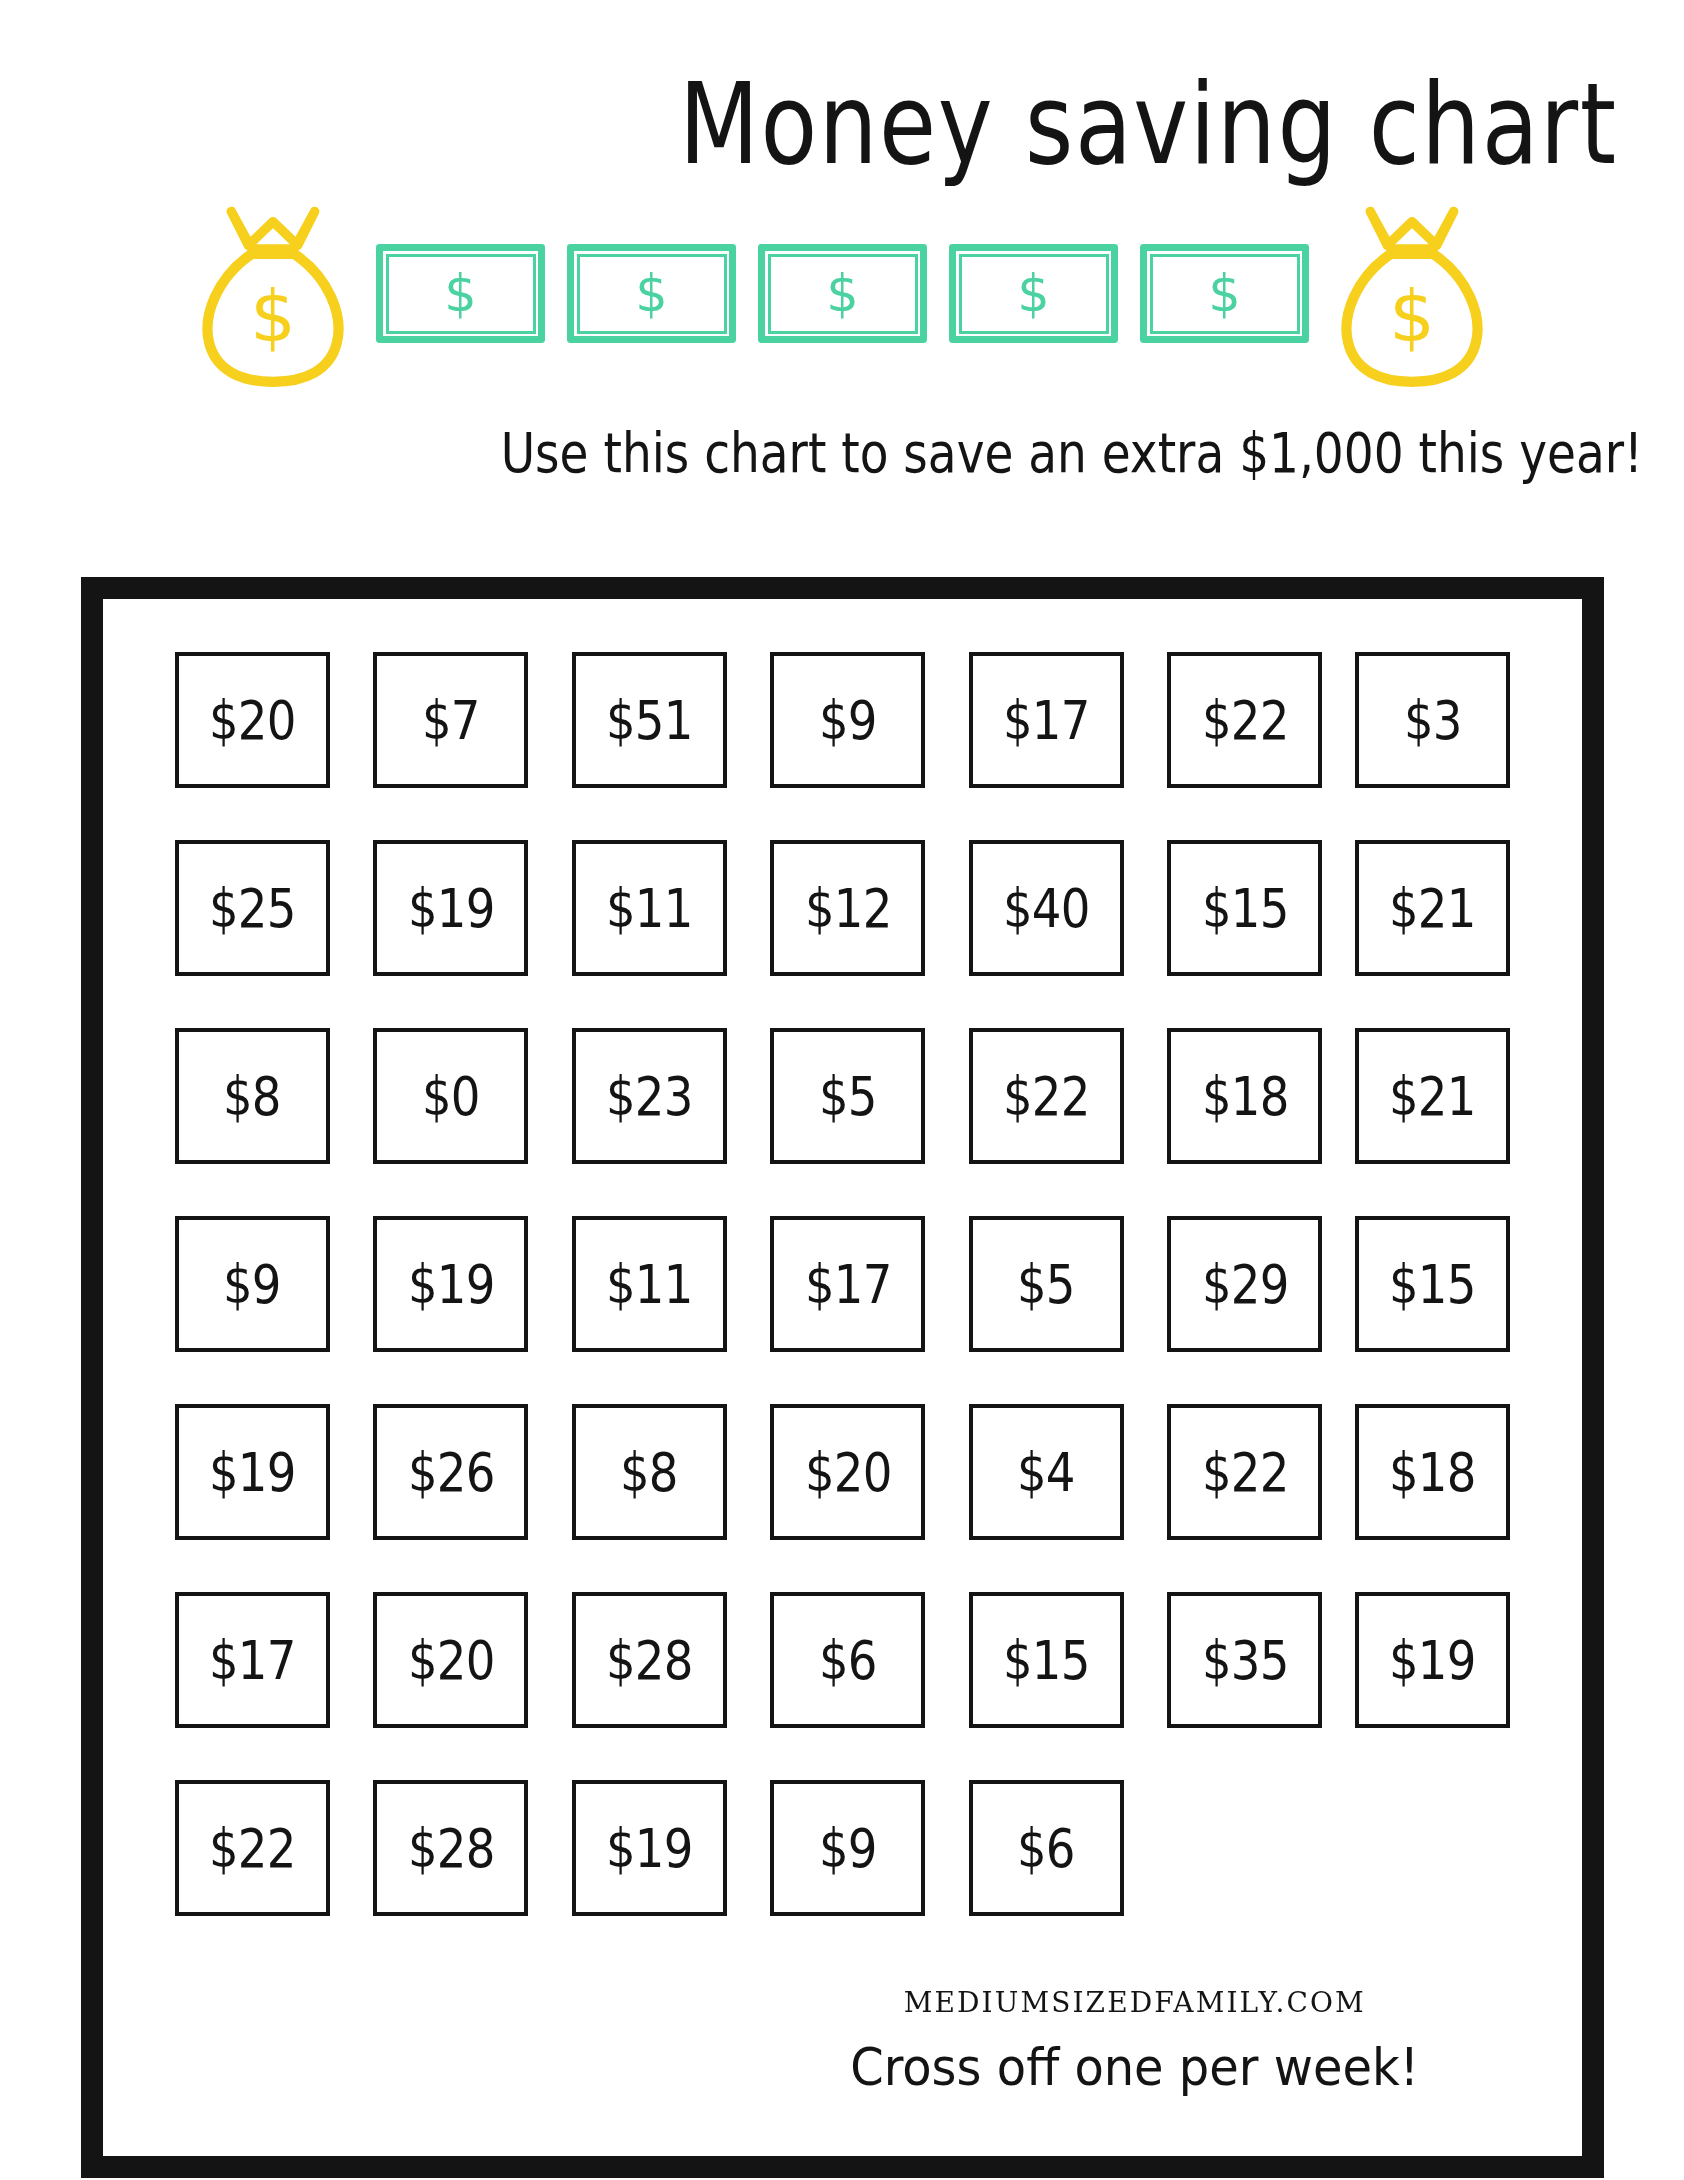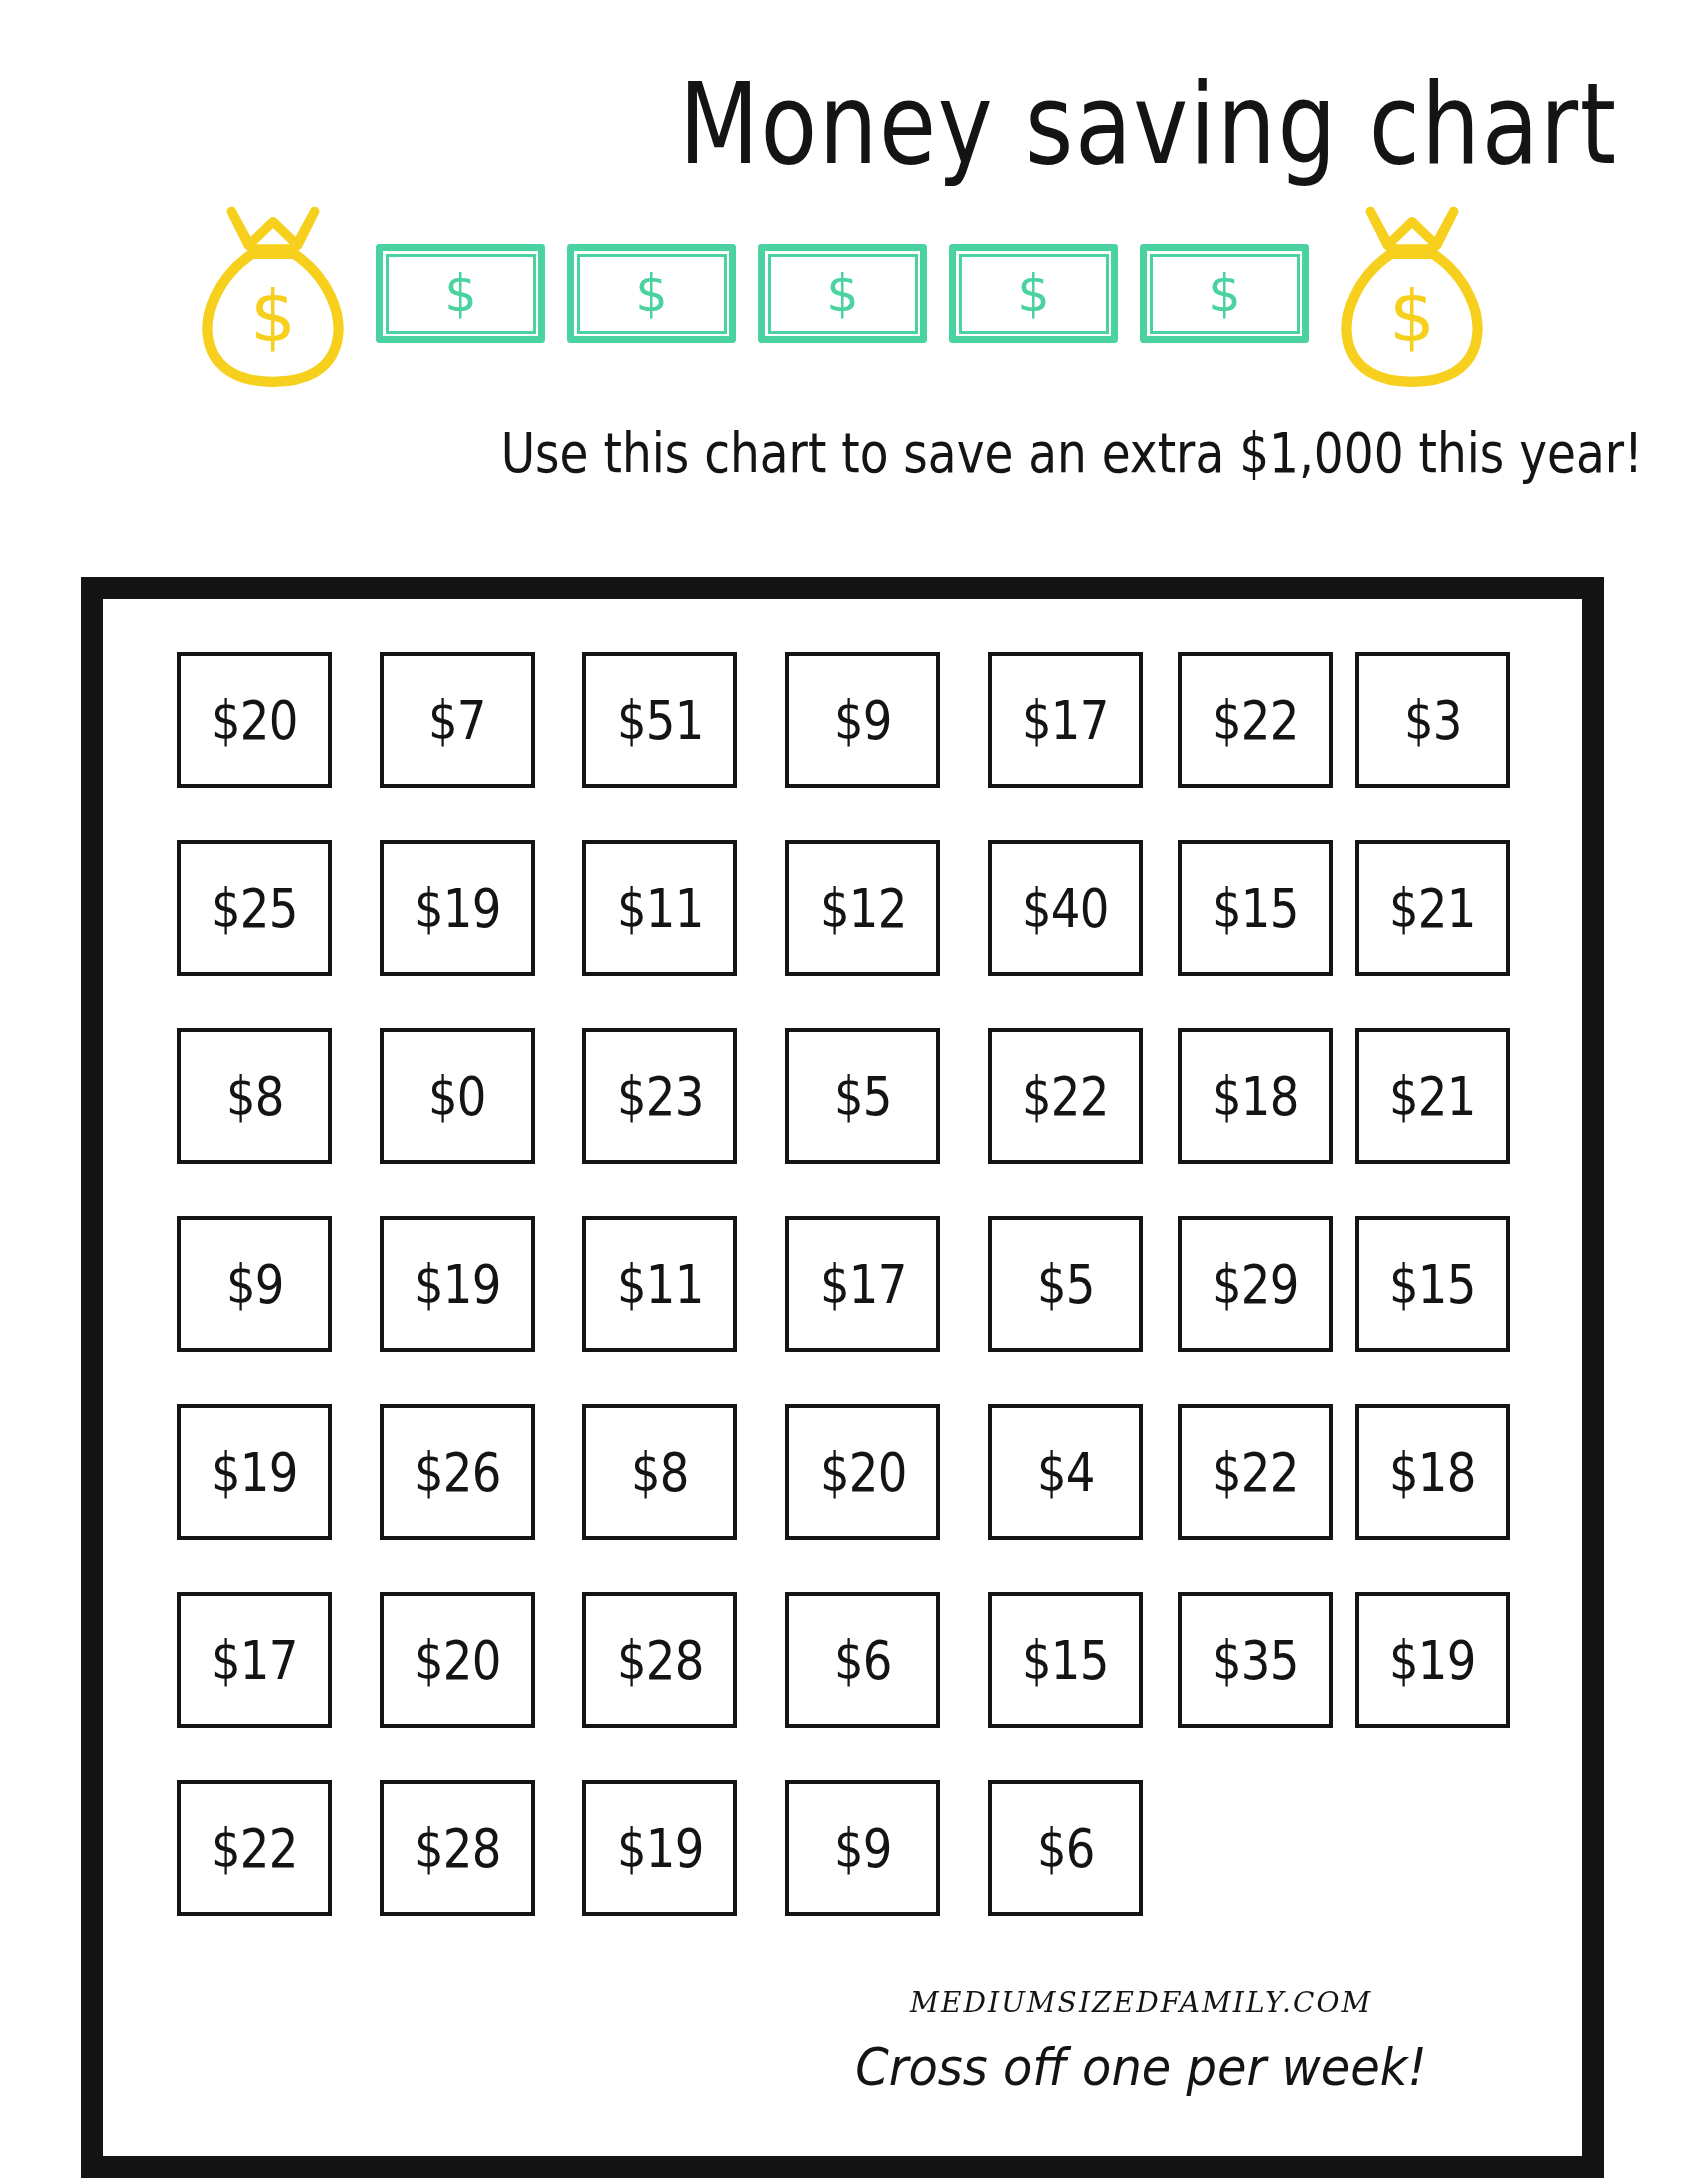--- a/index.html
+++ b/index.html
@@ -108,21 +108,21 @@
     background: #ffffff;
     box-sizing: border-box;
   }
 
   .grid {
     position: absolute;
     left: 61px;
     top: 53px;
     width: 1346px;
     display: grid;
-    grid-template-columns: repeat(5, 1fr);
+    grid-template-columns: repeat(6, 1fr);
     grid-auto-rows: 147px;
     row-gap: 41px;
     column-gap: 22px;
   }
 
   .cell {
     border: 4.3px solid #141414;
     box-sizing: border-box;
     width: 155px;
     height: 136px;
@@ -142,21 +142,20 @@
   }
 
   
   .footer-block {
     grid-column: 4 / span 4;
     display: flex;
     flex-direction: column;
     align-items: center;
     justify-content: center;
     height: 147px;
-    font-style: italic;
   }
   .site {
     font-family: "DejaVu Serif", serif;
     font-size: 28px;
     letter-spacing: 2.1px;
     color: #141414;
     margin-bottom: 19px;
   }
   .cross-off {
     font-family: "DejaVu Sans", sans-serif;

